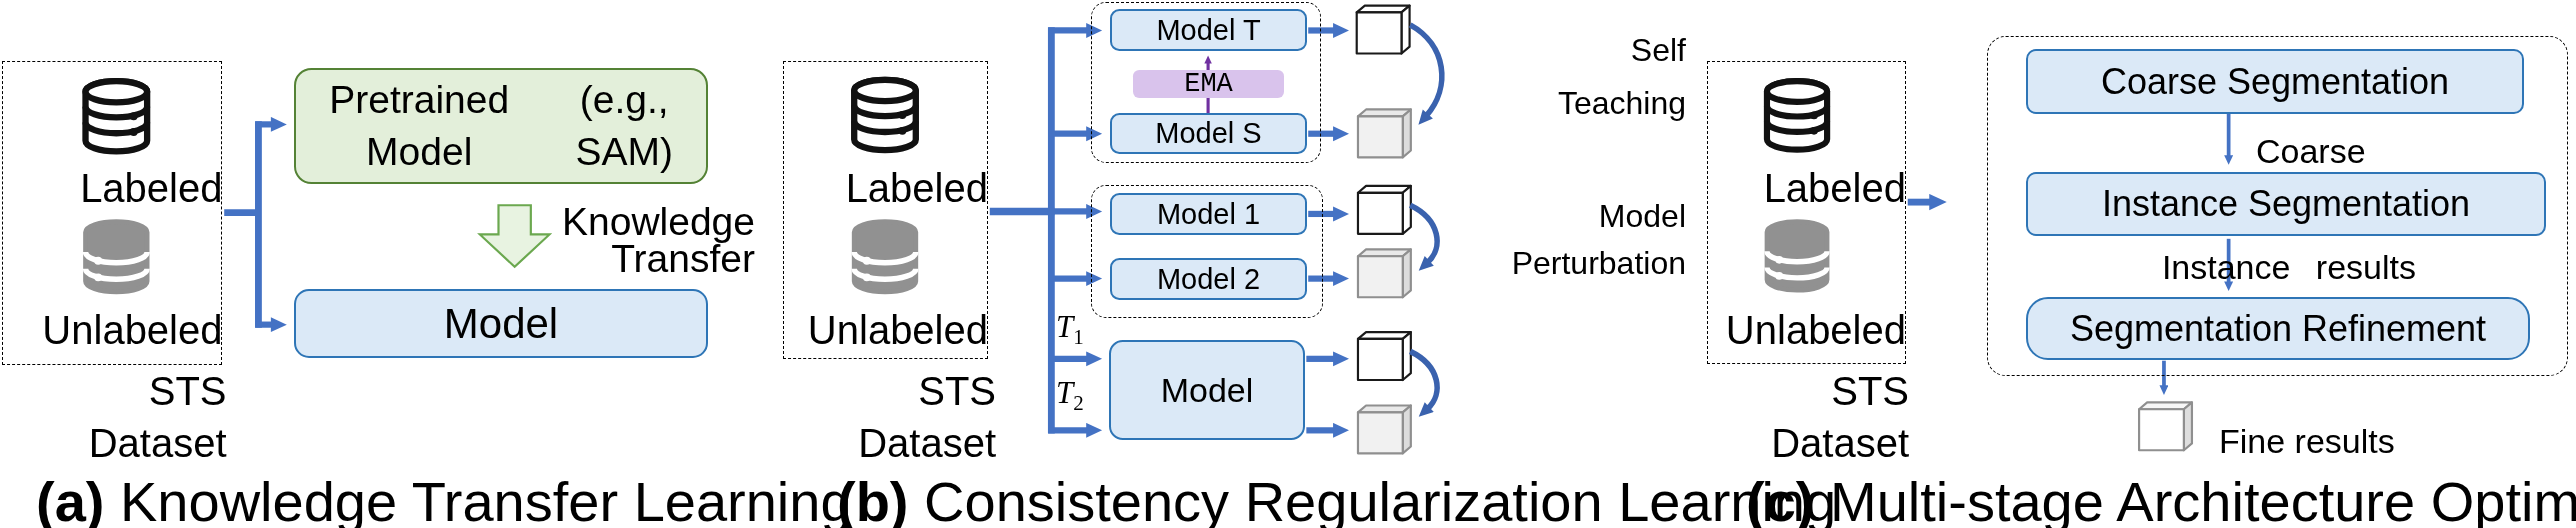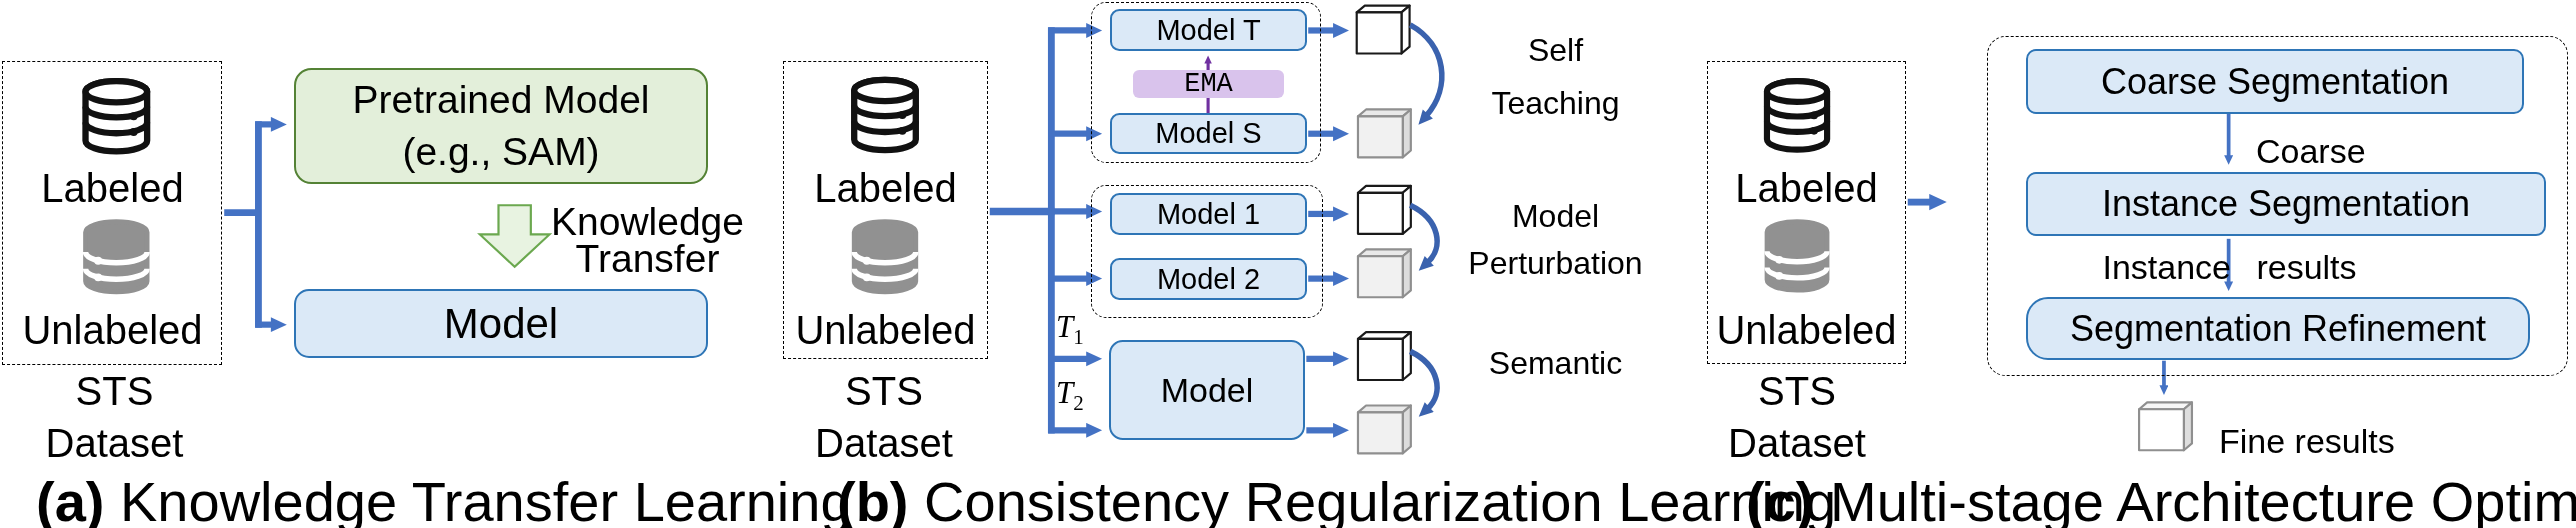--- a/index.html
+++ b/index.html
@@ -3,21 +3,21 @@
 <meta charset="utf-8">
 <style>
   html,body{margin:0;padding:0;background:#fff;}
   #canvas{position:relative;width:2576px;height:528px;background:#ffffff;overflow:hidden;
           font-family:"Liberation Sans","DejaVu Sans",sans-serif;color:#000;}
   #shapes{position:absolute;left:0;top:0;z-index:1;}
   .box{position:absolute;z-index:2;display:flex;align-items:center;justify-content:center;
        text-align:center;box-sizing:border-box;}
   .bluebox{background:#dbe9f7;border:2.5px solid #2e75b6;}
   .dashedbox{border:1.9px dashed #000;background:transparent;}
-  .lbl{position:absolute;z-index:2;text-align:center;white-space:nowrap;}
+  .lbl{position:absolute;z-index:2;text-align:right;white-space:nowrap;}
   .caption{position:absolute;z-index:2;top:469px;font-size:56px;white-space:nowrap;}
   .caption b{font-weight:bold;}
   .tlabel{font-family:"Liberation Serif","DejaVu Serif",serif;font-style:italic;font-size:31px;}
   .tlabel sub{font-size:21px;font-style:normal;}
 </style>
 </head>
 <body>
 
 <div id="canvas">
 
@@ -119,21 +119,21 @@
 
     <use href="#cube-fine" transform="translate(3438,647)"></use>
   </svg>
 
   <div class="box dashedbox" style="left:1.9px;top:61px;width:220px;height:304px;"></div>
   <div class="lbl" style="left:2.5px;top:166px;width:220px;font-size:40px;">Labeled</div>
   <div class="lbl" style="left:2.5px;top:308px;width:220px;font-size:40px;">Unlabeled</div>
   <div class="lbl" style="left:2.5px;top:369px;width:224px;font-size:40px;">STS</div>
   <div class="lbl" style="left:2.5px;top:421px;width:224px;font-size:40px;">Dataset</div>
 
-  <div class="box" style="left:294px;top:68px;width:414px;height:116px;border-radius:17.4px;background:#e3efda;border:2.5px solid #548235;flex-direction:column;line-height:52px;font-size:39px;">
+  <div class="box" style="left:294px;top:68px;width:414px;height:116px;border-radius:17.4px;background:#e3efda;border:2.5px solid #548235;flex-direction:row;line-height:52px;font-size:39px;">
     <div>Pretrained Model</div>
     <div>(e.g., SAM)</div>
   </div>
 
   <div class="lbl" style="left:540px;top:203px;width:215px;font-size:39px;line-height:37px;">
     <div>Knowledge</div>
     <div>Transfer</div>
   </div>
 
   <div class="box bluebox" style="left:294px;top:289px;width:414px;height:69px;border-radius:15px;font-size:42px;">Model</div>
@@ -163,21 +163,20 @@
 
   <div class="lbl" style="left:1425px;top:24px;width:261px;font-size:32px;line-height:53px;">
     <div>Self</div>
     <div>Teaching</div>
   </div>
   <div class="lbl" style="left:1425px;top:193px;width:261px;font-size:32px;line-height:47px;">
     <div>Model</div>
     <div>Perturbation</div>
   </div>
   <div class="lbl" style="left:1425px;top:339px;width:261px;font-size:32px;line-height:49px;">
-    <div>Semantic</div>
   </div>
 
   <div class="caption" style="left:837px;">
     <b>(b)</b> <span>Consistency Regularization Learning</span>
   </div>
 
   <div class="box dashedbox" style="left:1707px;top:61px;width:199px;height:303px;"></div>
   <div class="lbl" style="left:1707px;top:166px;width:199px;font-size:40px;">Labeled</div>
   <div class="lbl" style="left:1707px;top:308px;width:199px;font-size:40px;">Unlabeled</div>
   <div class="lbl" style="left:1685px;top:369px;width:224px;font-size:40px;">STS</div>

